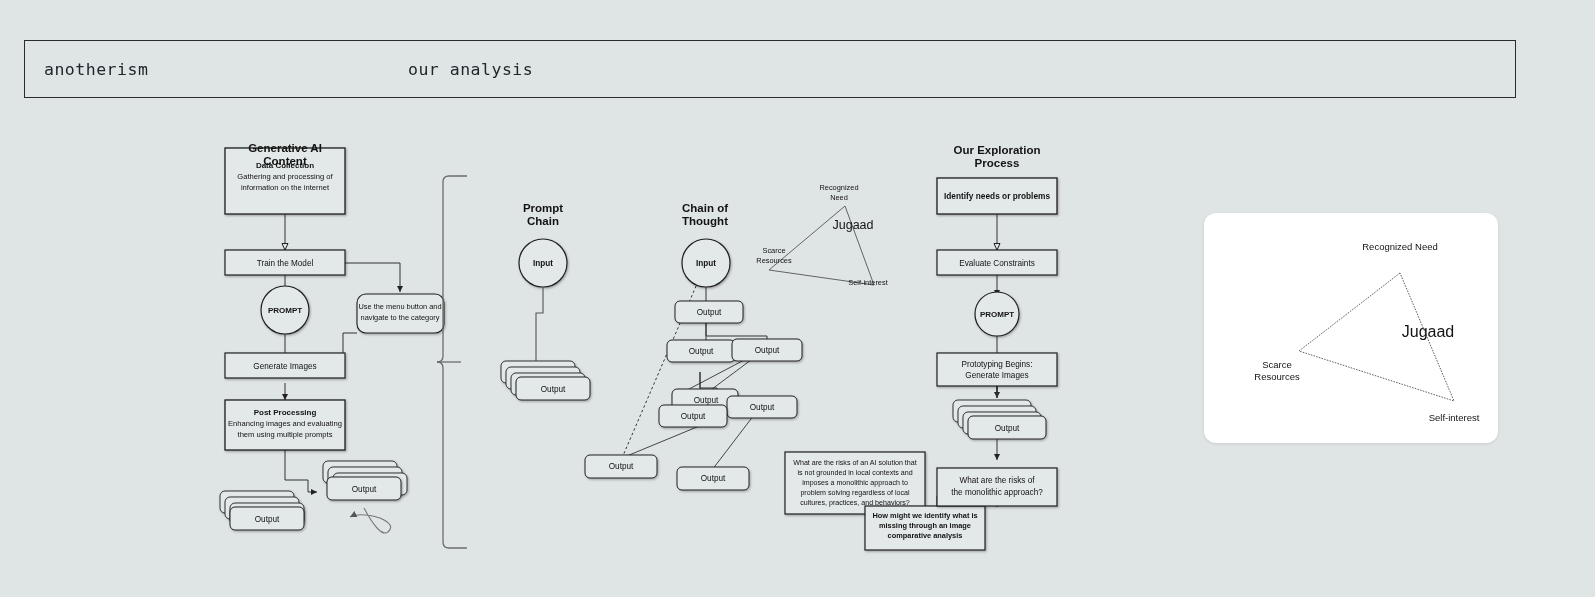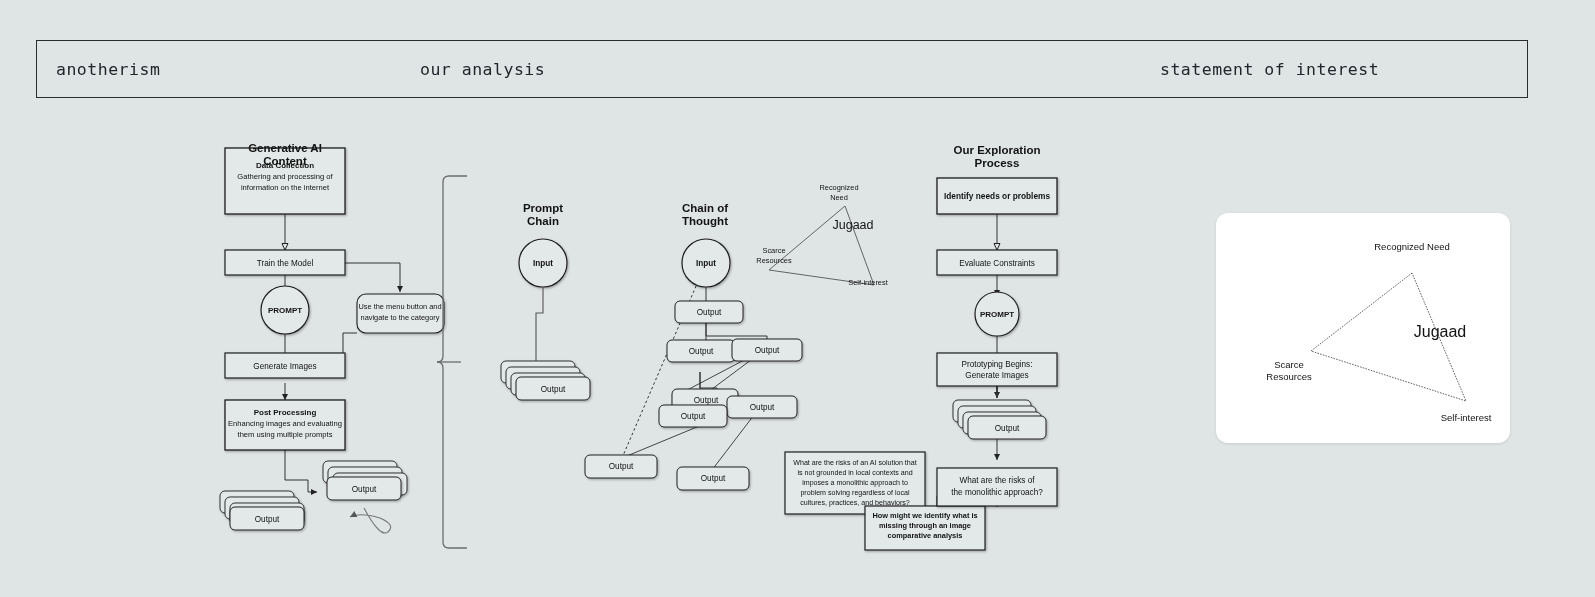--- a/index.html
+++ b/index.html
@@ -5,21 +5,21 @@
   html,body{margin:0;padding:0;}
   body{
     width:1595px;height:597px;
     background:#dfe4e4;
     font-family:"Liberation Sans", sans-serif;
     overflow:hidden;
     position:relative;
   }
   
   #nav-bar{
-    position:absolute;left:36px;top:40px;width:1492px;height:58px;
+    position:absolute;left:24px;top:40px;width:1492px;height:58px;
     border:1.5px solid #2b2b2b;
     box-sizing:border-box;
     display:flex;align-items:center;
   }
   .nav-item{
     font-family:"DejaVu Sans Mono","Liberation Mono",monospace;
     font-size:16.5px;color:#20262b;letter-spacing:.5px;
     white-space:nowrap;
   }
   #nav-brand{position:absolute;left:19px;}
@@ -28,31 +28,29 @@
 
   
   #diagram{position:absolute;left:12px;top:108px;width:1595px;height:489px;}
   #diagram svg{position:absolute;left:0;top:0;}
 
   
   #jugaad-card{
     position:absolute;left:1204px;top:213px;width:294px;height:230px;
     background:#ffffff;border-radius:12px;
     box-shadow:0 1px 3px rgba(0,0,0,.10);
-    margin-left:12px;
   }
   #jugaad-card svg{position:absolute;left:0;top:0;}
 </style>
 </head>
 <body>
 
 <div id="nav-bar">
   <span class="nav-item" id="nav-brand">anotherism</span>
   <span class="nav-item" id="nav-process">our analysis</span>
-  <span class="nav-item" id="nav-statement">statement of interest</span>
 </div>
 
 <div id="diagram">
 <svg width="1595" height="489" viewBox="0 0 1595 489" xmlns="http://www.w3.org/2000/svg">
   <defs>
     <marker id="arrow" markerWidth="8" markerHeight="8" refX="6" refY="3" orient="auto">
       <path d="M0,0 L6,3 L0,6 z" fill="#222"></path>
     </marker>
     <marker id="arrowOpen" markerWidth="9" markerHeight="9" refX="7" refY="3.5" orient="auto">
       <path d="M0.5,0.5 L7,3.5 L0.5,6.5 z" fill="#dfe4e4" stroke="#222" stroke-width="1"></path>

